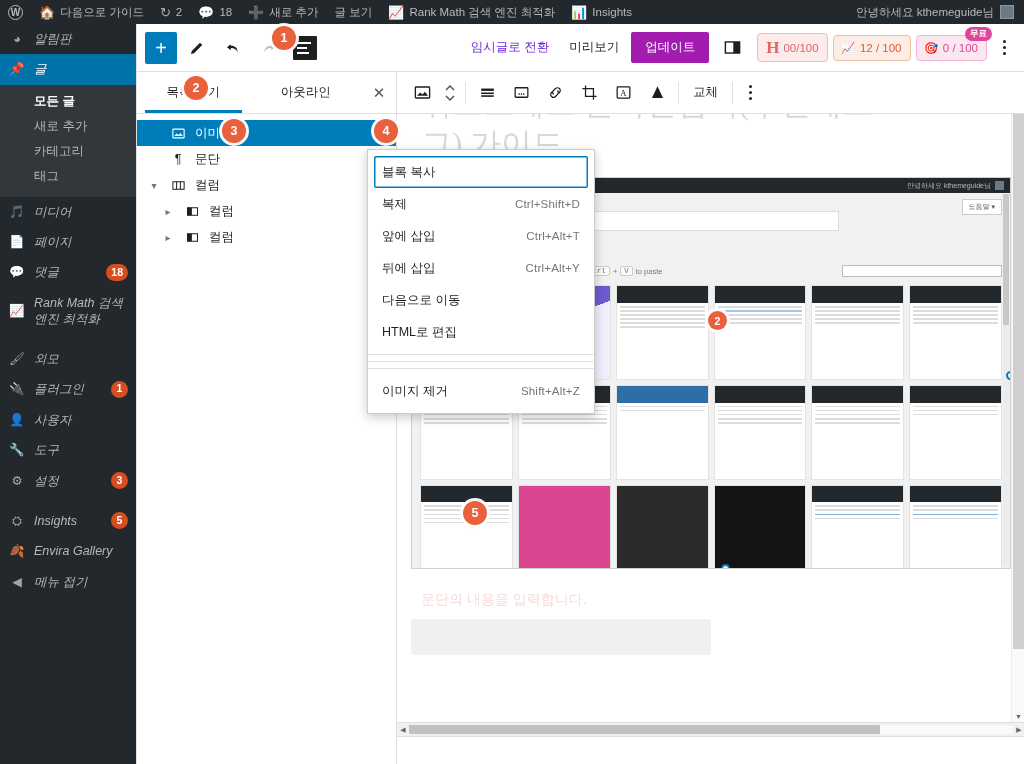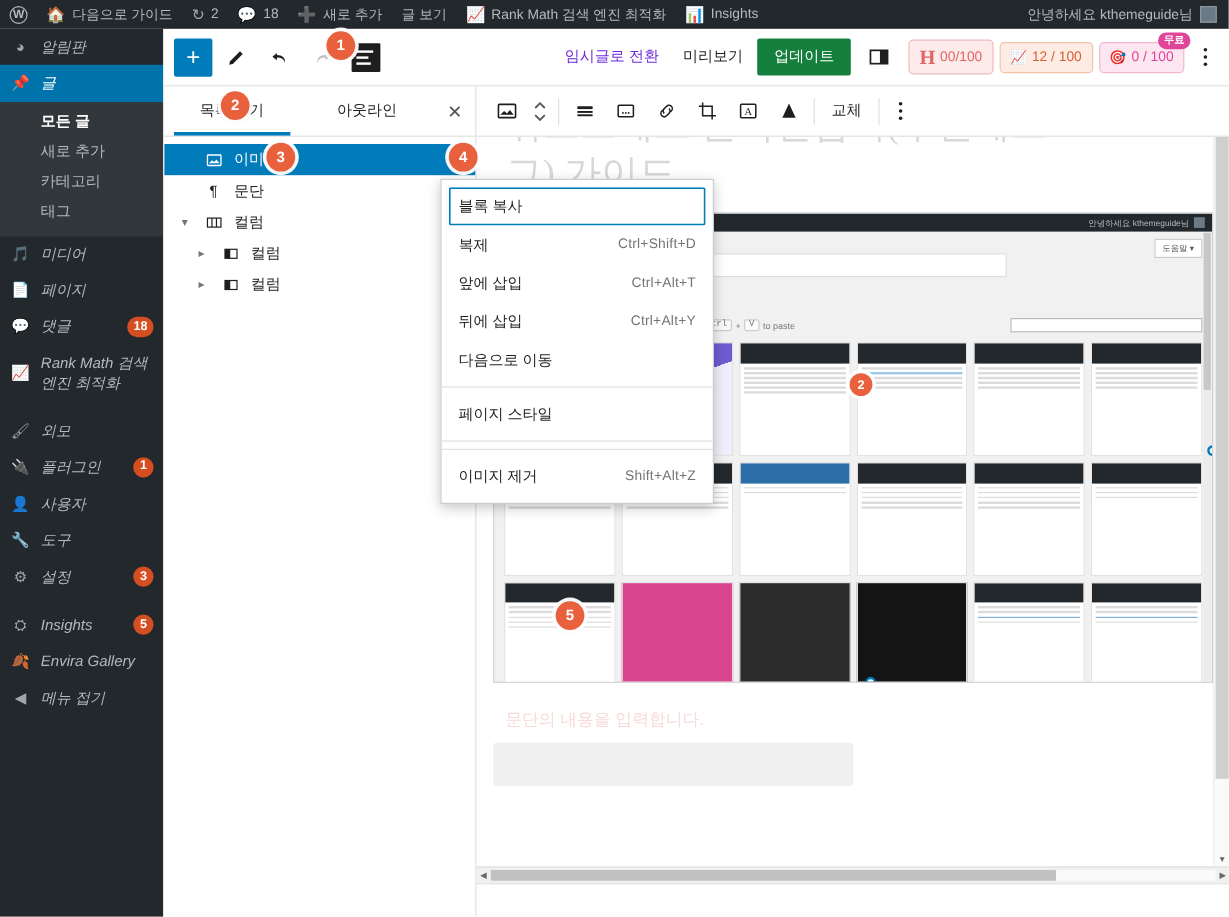--- a/index.html
+++ b/index.html
@@ -74,21 +74,21 @@
   .hbtn.dark-doc { }
   .doc-icon { width:24px;height:24px;background:#1e1e1e;border-radius:1px;position:relative; }
   .doc-icon i { position:absolute; background:#fff; height:2px; left:4px; display:block; }
   .doc-icon i:nth-child(1){ top:6px; width:14px;}
   .doc-icon i:nth-child(2){ top:11px; width:10px;}
   .doc-icon i:nth-child(3){ top:16px; width:12px;}
 
   .hspacer { flex:1; }
   .hlink { font-size:12.5px; color:#6d28d9; padding:0 8px; white-space:nowrap; }
   .update-btn {
-    background:#15803d;color:#fff;font-size:12.5px;border-radius:2px;
+    background:#a21caf;color:#fff;font-size:12.5px;border-radius:2px;
     padding:7px 14px; white-space:nowrap;
   }
   .settings-toggle { width:30px;height:30px;display:flex;align-items:center;justify-content:center;margin-left:4px;}
   .seo-badges { display:flex; align-items:center; gap:5px; margin-left:6px; }
   .seo-pill {
     display:flex;align-items:center;gap:4px;
     border-radius:4px; padding:5px 8px; font-size:11.5px; white-space:nowrap;
     position:relative;
   }
   .seo-pill.p1 { background:#fdeaea; border:1px solid #f3b9b9; color:#e06666; }
@@ -758,26 +758,26 @@
     <span>앞에 삽입</span>
     <span class="mshort">Ctrl+Alt+T</span>
   </div>
   <div class="mrow">
     <span>뒤에 삽입</span>
     <span class="mshort">Ctrl+Alt+Y</span>
   </div>
   <div class="mrow">
     <span>다음으로 이동</span>
   </div>
+  <div class="mrow">
+    <span>HTML로 편집</span>
+  </div>
 
   <div class="mdiv"></div>
 
-  <div class="mrow">
-    <span>페이지 스타일</span>
-  </div>
 
   <div class="mdiv"></div>
 
 
   <div class="mdiv"></div>
 
   <div class="mrow">
     <span>이미지 제거</span>
     <span class="mshort">Shift+Alt+Z</span>
   </div>

